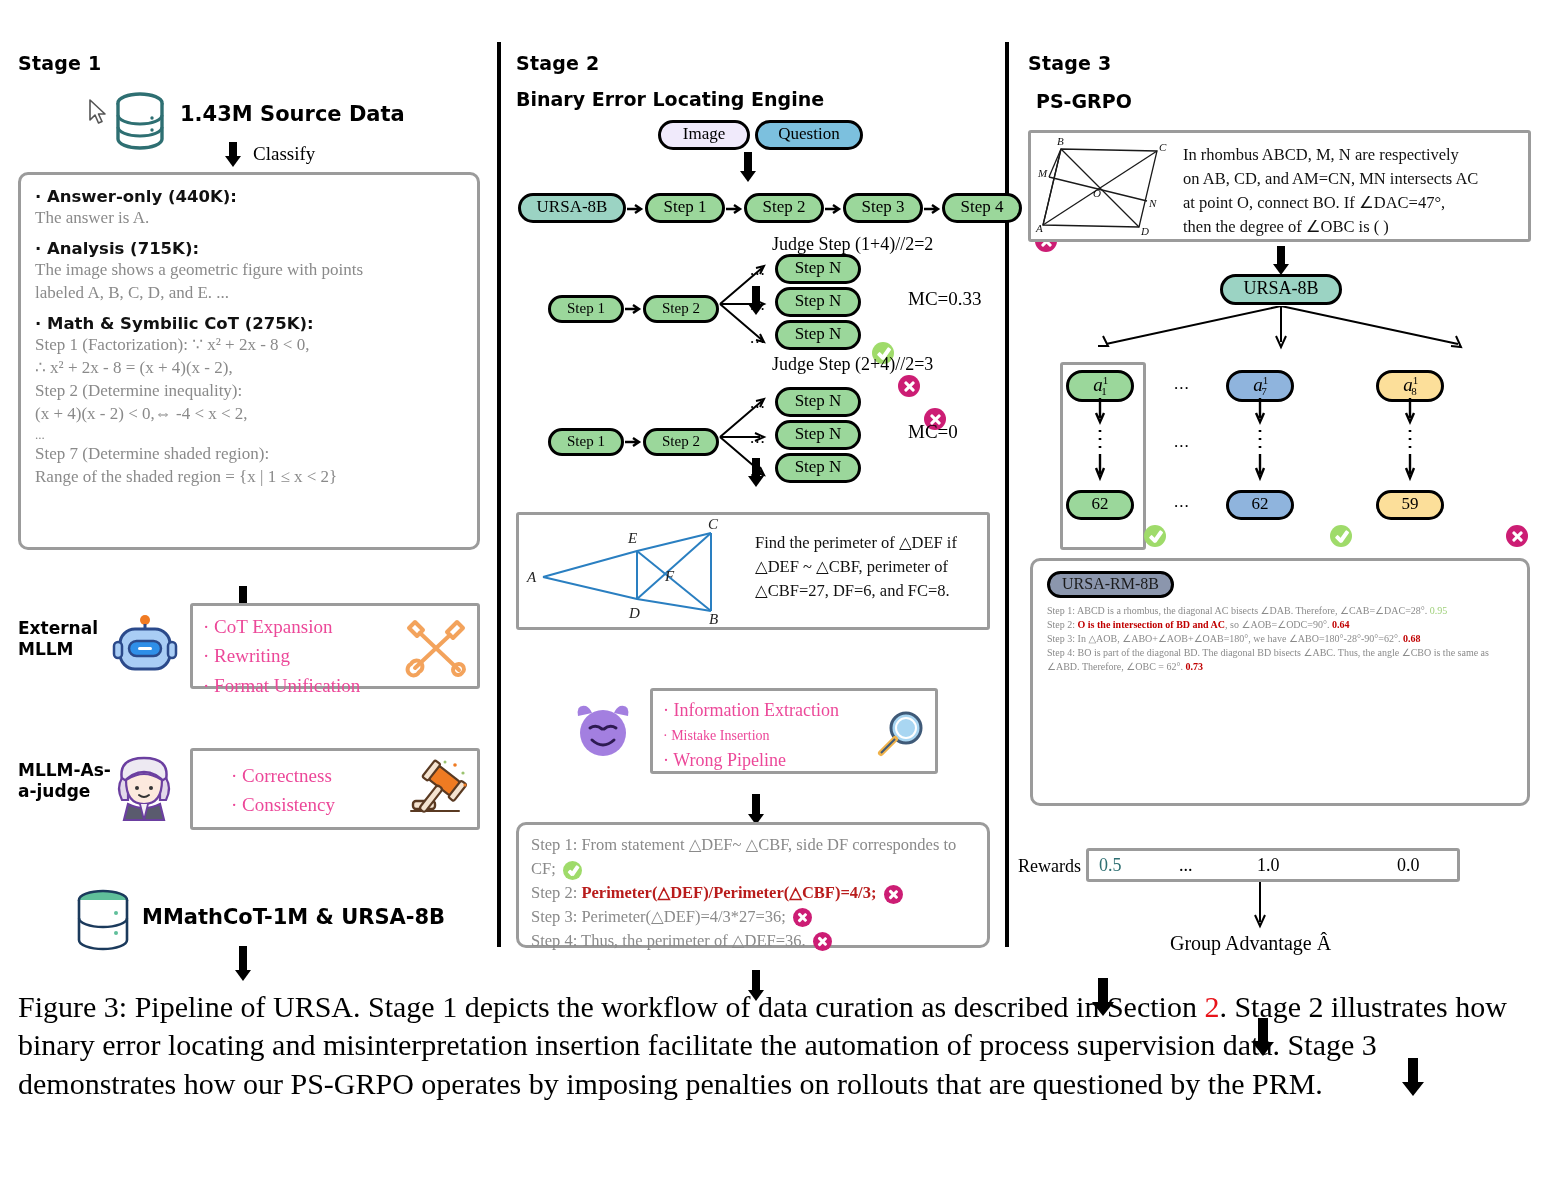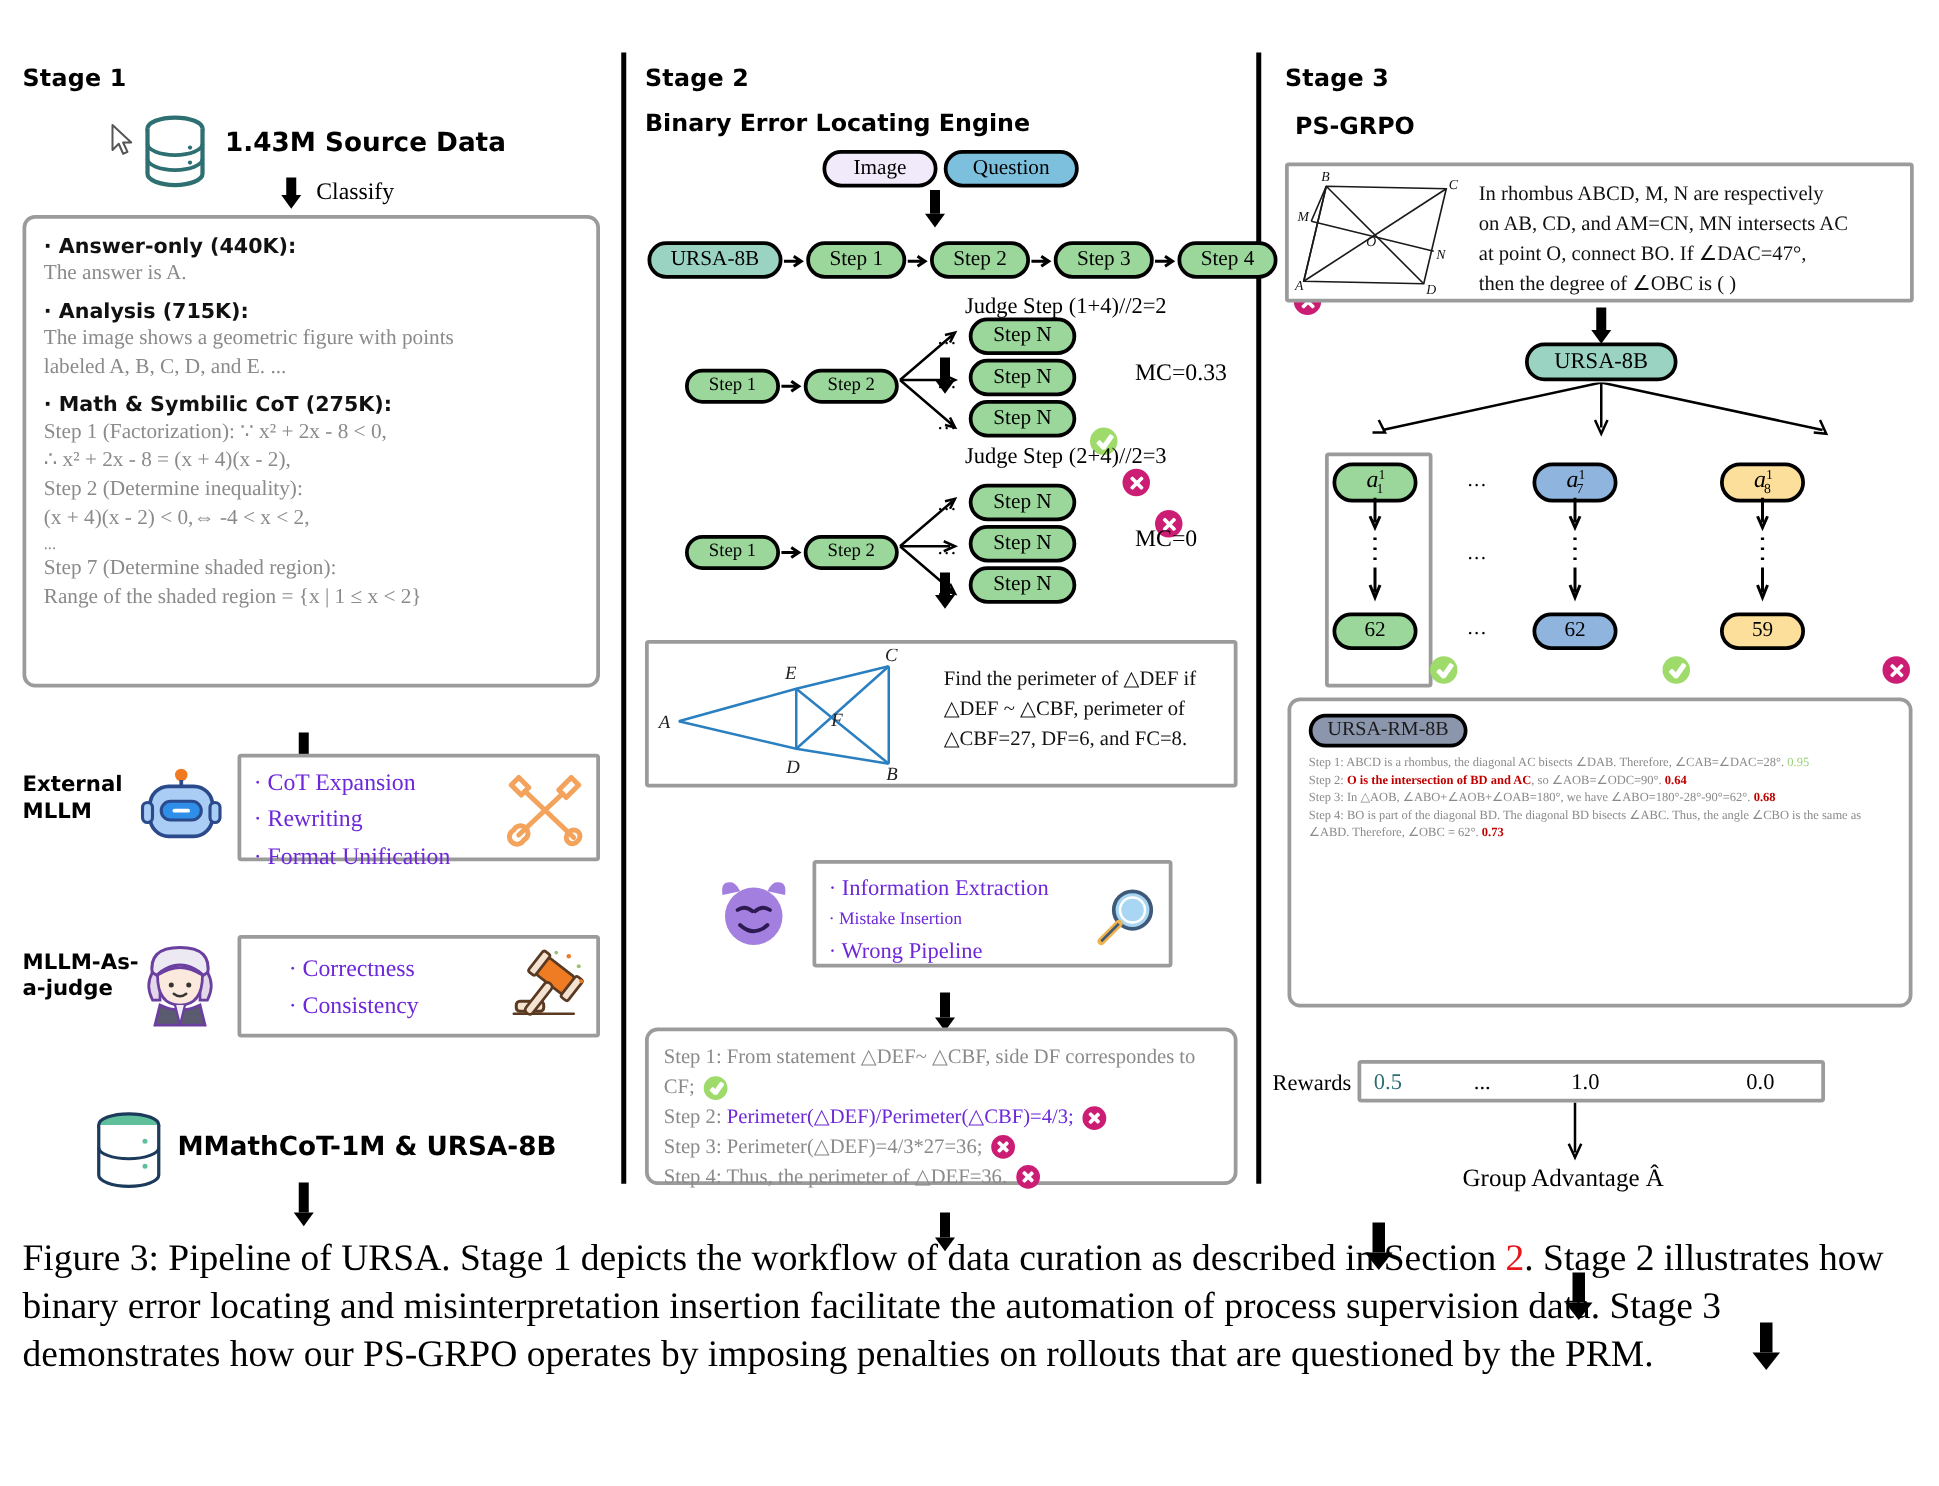--- a/index.html
+++ b/index.html
@@ -139,21 +139,21 @@
     color: #8a8a8a;
     line-height: 1.35;
     margin: 0;
   }
   .t-gap { height: 9px; }
 
   .bullets {
     font-family: "Liberation Serif", serif;
     font-size: 19px;
     line-height: 1.55;
-    color: #6d28d9;
+    color: #ec4899;
   }
 
   .lbl-left {
     font-family: "DejaVu Sans", sans-serif;
     font-weight: bold;
     font-size: 17px;
     line-height: 1.25;
   }
   .big-label {
     font-family: "DejaVu Sans", sans-serif;
@@ -166,21 +166,21 @@
     font-size: 16.5px;
     line-height: 1.45;
     color: #111;
   }
   .step-text {
     font-family: "Liberation Serif", serif;
     font-size: 16.5px;
     line-height: 1.45;
     color: #8a8a8a;
   }
-  .step-text .red { color: #6d28d9; font-weight: normal; }
+  .step-text .red { color: #b91c1c; font-weight: bold; }
   .rm-text {
     font-family: "Liberation Serif", serif;
     font-size: 10px;
     line-height: 1.42;
     color: #8a8a8a;
   }
   .rm-text .red   { color: #c00000; font-weight: bold; }
   .rm-text .green { color: #9fd07a; }
 
   .judge {

